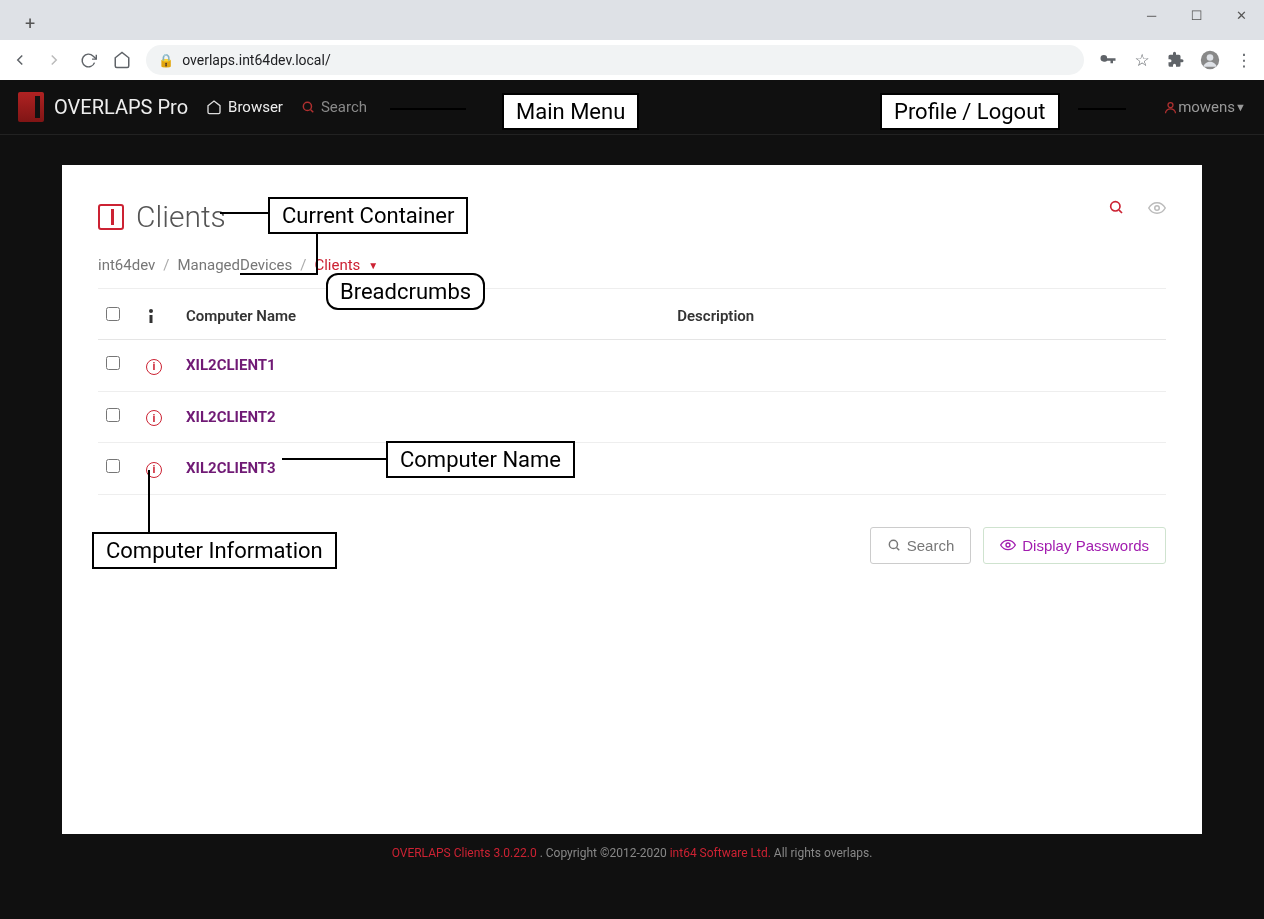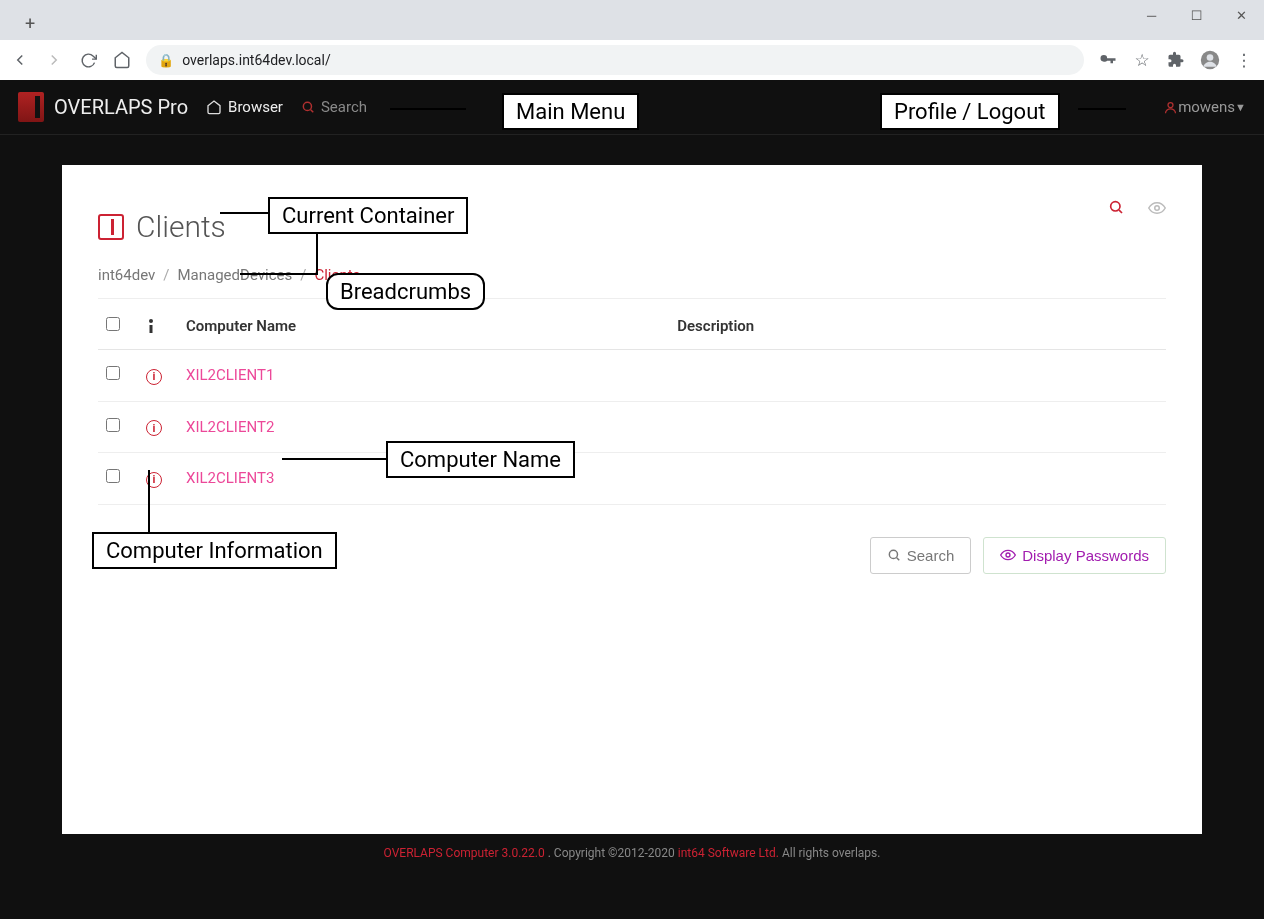--- a/index.html
+++ b/index.html
@@ -164,21 +164,21 @@
     z-index: 40;
   }
 
   
   .page {
     background: #fff;
     position: absolute;
     left: 62px; right: 62px;
     top: 85px;
     bottom: 85px;
-    padding: 44px 36px;
+    padding: 34px 36px;
   }
   .page-title {
     display: flex; align-items: center; gap: 12px;
     font-size: 30px;
     color: #555;
     font-weight: 300;
   }
   .page-title-icon {
     width: 26px; height: 26px;
     border: 2.5px solid #c23;
@@ -215,21 +215,21 @@
     border-bottom: 1px solid #e5e5e5;
   }
   table.clients th.chk { width: 40px; }
   table.clients th.ico { width: 40px; }
   table.clients td {
     padding: 16px 8px;
     border-bottom: 1px solid #eee;
     font-size: 15px;
     vertical-align: middle;
   }
-  .row-name { color: #ec4899; cursor: pointer; }
+  .row-name { color: #701a75; cursor: pointer; font-weight: bold; }
   .info-icon {
     width: 16px; height:16px; border:1.5px solid #c23; border-radius:50%;
     display:inline-flex; align-items:center; justify-content:center;
     color:#c23; font-size:11px; font-weight:bold;
     cursor:pointer;
   }
   .toolbar-icons {
     position: absolute;
     top: 34px; right: 36px;
     display:flex; gap: 24px;
@@ -478,19 +478,19 @@
             <path d="M1 12s4-7 11-7 11 7 11 7-4 7-11 7S1 12 1 12z"></path>
             <circle cx="12" cy="12" r="3"></circle>
           </svg>
         <span>Display Passwords</span>
       </button>
     </div>
 
   </div>
 
   <div class="footer">
-    <span class="accent">OVERLAPS Computer 3.0.22.0</span>
+    <span class="accent">OVERLAPS Clients 3.0.22.0</span>
     <span>. Copyright ©2012-2020 </span>
     <span class="accent">int64 Software Ltd.</span>
     <span> All rights overlaps.</span>
   </div>
 
 </div>
 
 </body></html>

